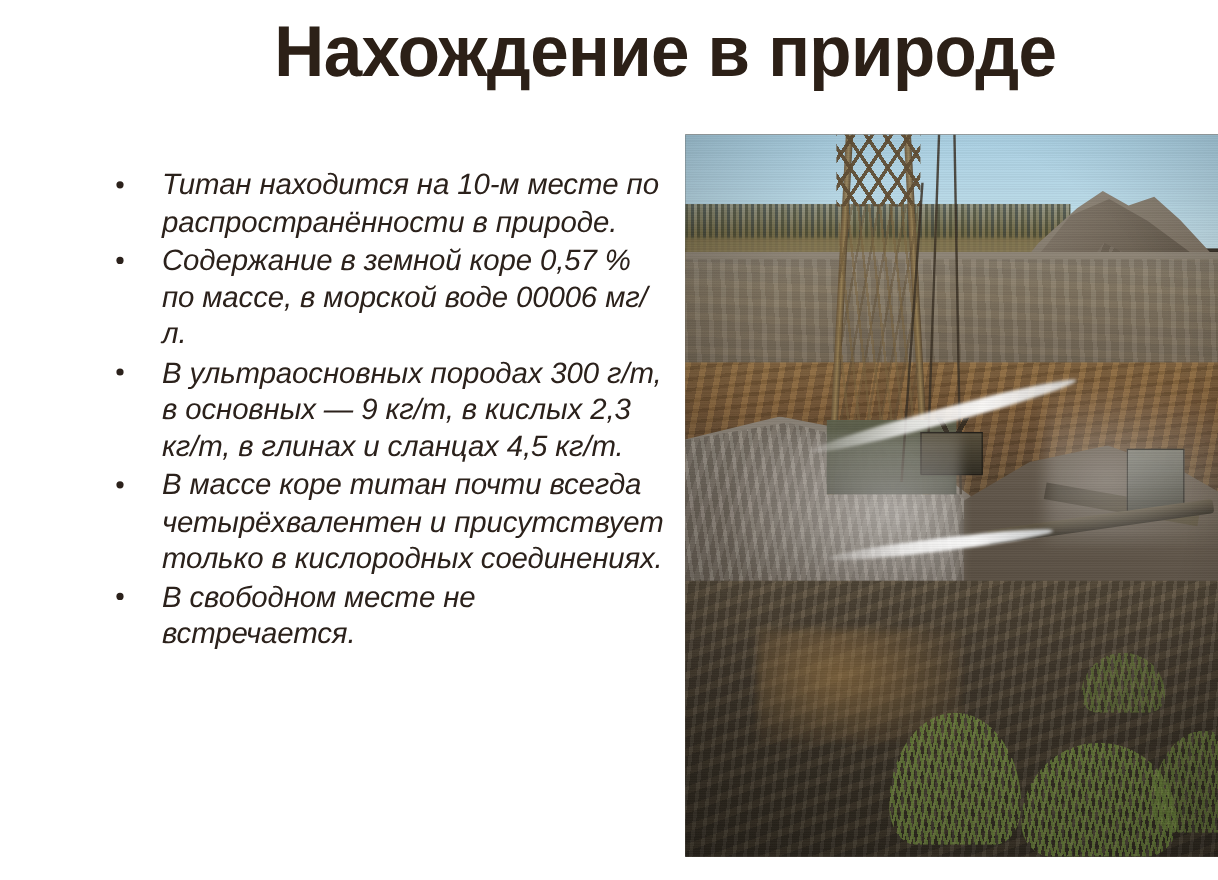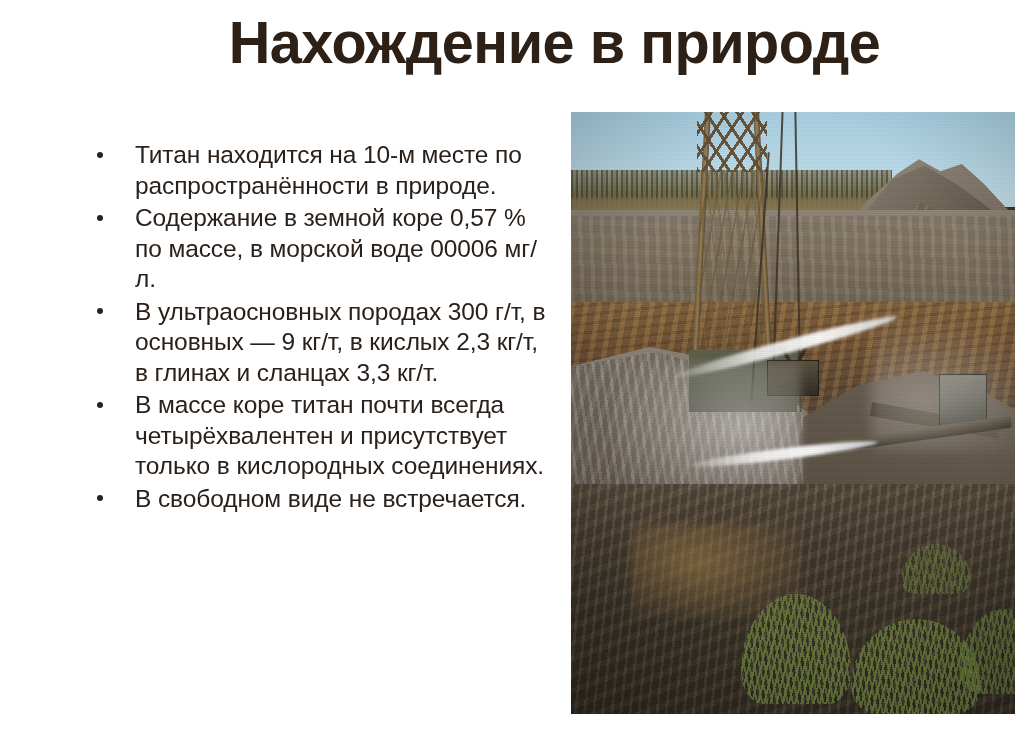--- a/index.html
+++ b/index.html
@@ -40,20 +40,21 @@
     transform: scaleX(0.96);
     transform-origin: center top;
   }
 
   
   .body-text {
     position: absolute;
     left: 36px;
     top: 140px;
     width: 470px;
+    font-style: italic;
   }
 
   .bullet-row {
     display: flex;
     align-items: flex-start;
     margin-bottom: 2px;
   }
   .bullet-marker {
     flex: 0 0 auto;
     width: 52px;
@@ -387,31 +388,31 @@
       <span class="bullet-text">Титан находится на 10-м месте по распространённости в природе.</span>
     </div>
 
     <div class="bullet-row">
       <span class="bullet-marker" title="•"><span class="dot"></span></span>
       <span class="bullet-text">Содержание в земной коре 0,57 % по массе, в морской воде 00006 мг/л.</span>
     </div>
 
     <div class="bullet-row">
       <span class="bullet-marker" title="•"><span class="dot"></span></span>
-      <span class="bullet-text">В ультраосновных породах 300 г/т, в основных — 9 кг/т, в кислых 2,3 кг/т, в глинах и сланцах 3,3 кг/т.</span>
+      <span class="bullet-text">В ультраосновных породах 300 г/т, в основных — 9 кг/т, в кислых 2,3 кг/т, в глинах и сланцах 4,5 кг/т.</span>
     </div>
 
     <div class="bullet-row">
       <span class="bullet-marker" title="•"><span class="dot"></span></span>
       <span class="bullet-text">В массе коре титан почти всегда четырёхвалентен и присутствует только в кислородных соединениях.</span>
     </div>
 
     <div class="bullet-row">
       <span class="bullet-marker" title="•"><span class="dot"></span></span>
-      <span class="bullet-text">В свободном виде не встречается.</span>
+      <span class="bullet-text">В свободном месте не встречается.</span>
     </div>
 
   </div>
 
   <div class="photo-frame">
     <div class="photo-canvas">
 
       <div class="layer sky"></div>
       <div class="layer treeline"></div>
       <div class="layer treeline2"></div>

